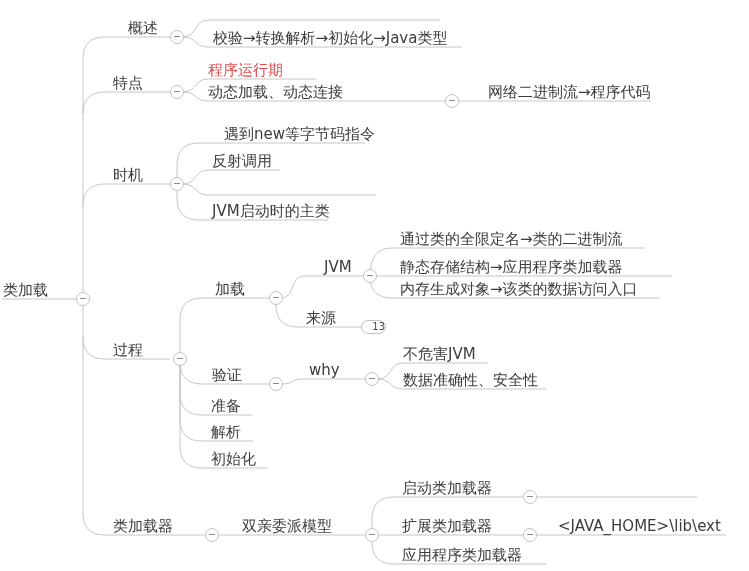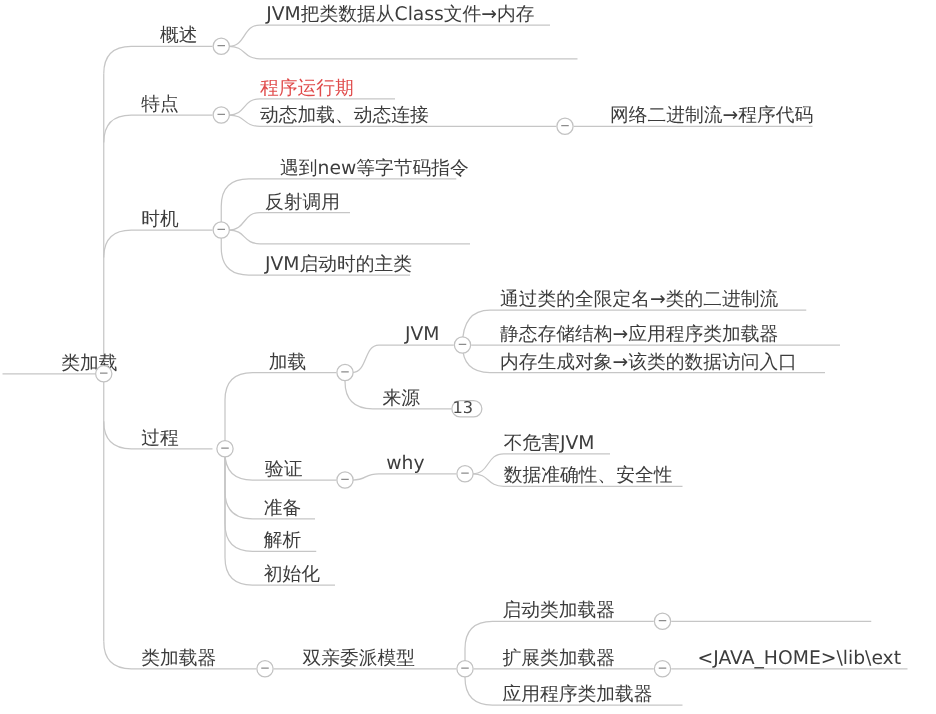--- a/index.html
+++ b/index.html
@@ -7,31 +7,31 @@
     position:relative;width:749px;height:571px;background:#ffffff;overflow:hidden;
     font-family:"DejaVu Sans","Liberation Sans",sans-serif;
   }
   svg.links{position:absolute;left:0;top:0;}
   svg.links path{fill:none;stroke:#c6c6c6;stroke-width:1;}
   .node{
     position:absolute;font-size:15px;line-height:16px;color:#3c3c3c;
     white-space:nowrap;cursor:default;
   }
   .node.red{color:#e04b4b;}
-  .node.root{font-size:15px;margin-left:46px;}
+  .node.root{font-size:15px;}
   .minus{
     position:absolute;width:12px;height:12px;border:1px solid #c2c2c2;
     border-radius:50%;background:#ffffff;box-sizing:content-box;
   }
   .minus::after{
     content:"";position:absolute;left:3px;right:3px;top:5px;height:1px;background:#8c8c8c;
   }
   .pill{
     position:absolute;width:23px;height:12px;border:1px solid #c2c2c2;border-radius:7px;
-    background:#ffffff;font-size:13px;line-height:12px;text-align:left;color:#4a4a4a;
+    background:#ffffff;font-size:10px;line-height:12px;text-align:right;color:#4a4a4a;
   }
 </style>
 </head>
 <body>
 
 <div class="canvas">
 
   <svg class="links" width="749" height="571">
     <path d="M2,299 H76"></path>
     <path d="M83,59 V513"></path>
@@ -74,21 +74,21 @@
     <path d="M372,535 V519 Q372,497 394,497 H523"></path>
     <path d="M537,497 H697"></path>
     <path d="M379,535 H523"></path>
     <path d="M537,535 H726"></path>
     <path d="M372,535 V542 Q372,564 394,564 H546"></path>
   </svg>
 
   <div class="node root" style="left:3px;top:282px">类加载</div>
 
   <div class="node" style="left:128px;top:20px">概述</div>
-  <div class="node" style="left:213px;top:3px">JVM把类数据从Class文件→内存</div>
+  <div class="node" style="left:213px;top:30px">校验→转换解析→初始化→Java类型</div>
 
   <div class="node" style="left:113px;top:75px">特点</div>
   <div class="node red" style="left:208px;top:62px">程序运行期</div>
   <div class="node" style="left:208px;top:84px">动态加载、动态连接</div>
   <div class="node" style="left:488px;top:84px">网络二进制流→程序代码</div>
 
   <div class="node" style="left:113px;top:167px">时机</div>
   <div class="node" style="left:224px;top:126px">遇到new等字节码指令</div>
   <div class="node" style="left:212px;top:153px">反射调用</div>
   <div class="node" style="left:212px;top:203px">JVM启动时的主类</div>

